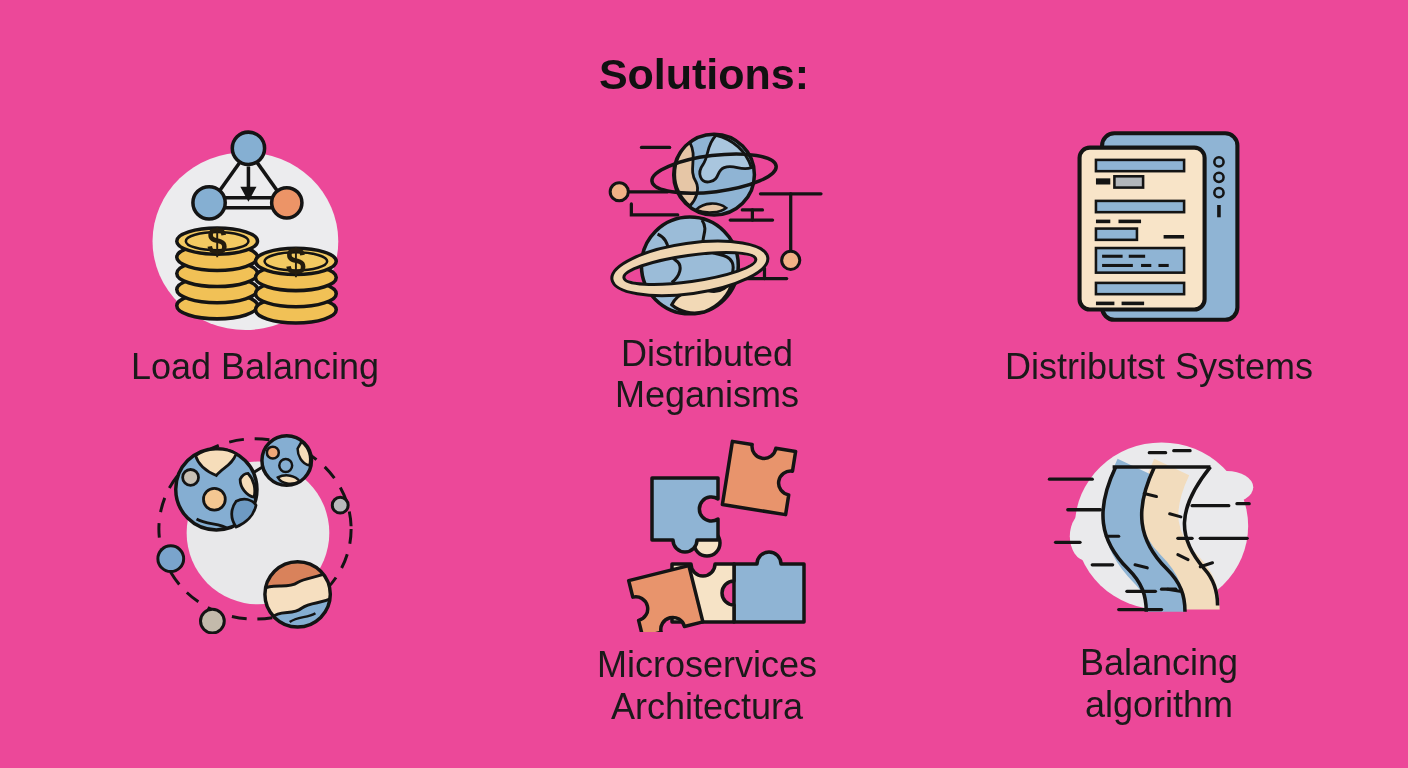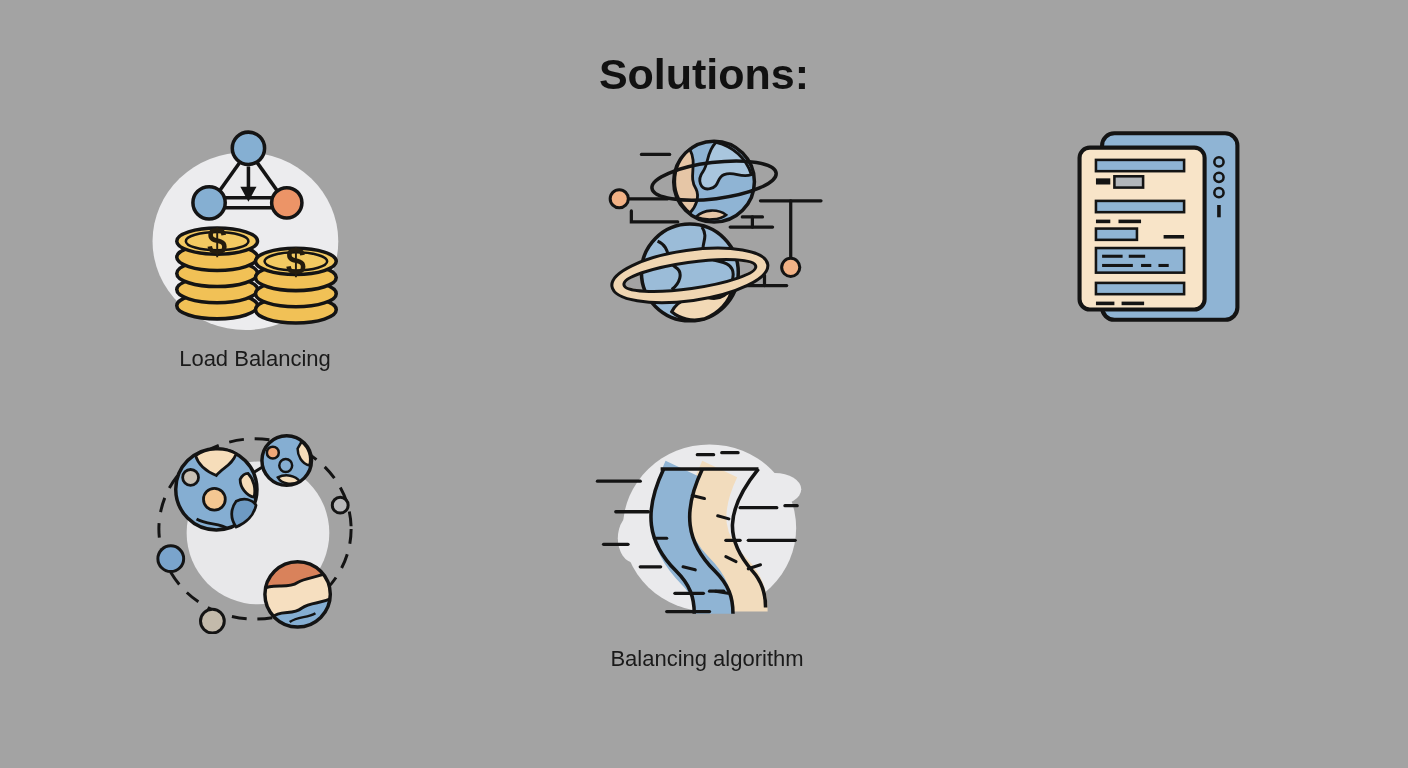--- a/index.html
+++ b/index.html
@@ -1,22 +1,22 @@
 <!DOCTYPE html>
 <html><head>
 <meta charset="utf-8">
 <style>
   html,body{margin:0;padding:0;background:#ffffff;}
   body{width:1408px;height:768px;overflow:hidden;font-family:"Liberation Sans",sans-serif;color:#1a1a1a;}
-  .page{position:relative;width:1408px;height:768px;background:#a3a3a3;}
+  .page{position:relative;width:1408px;height:768px;background:#ec4899;}
   .title{position:absolute;top:50px;left:0;right:0;text-align:center;font-size:43px;font-weight:700;color:#111111;}
   .grid{position:absolute;top:116px;left:29px;width:1356px;display:grid;grid-template-columns:repeat(3,452px);grid-auto-rows:300px;}
   .cell{display:flex;flex-direction:column;align-items:center;}
   .iconbox{height:218px;display:flex;align-items:center;justify-content:center;}
-  .label{margin-top:12px;font-size:22px;line-height:1.16;text-align:center;max-width:310px;color:#1a1a1a;}
+  .label{margin-top:12px;font-size:36px;line-height:1.16;text-align:center;max-width:310px;color:#1a1a1a;}
   svg text{font-family:"Liberation Sans",sans-serif;}
 </style>
 </head>
 <body>
 
 <div class="page">
 
   <div class="title">Solutions:</div>
 
   <div class="grid">
@@ -82,20 +82,21 @@
           <ellipse cx="122" cy="56" rx="62" ry="18" fill="none" stroke="#141414" stroke-width="3.5" transform="rotate(-7 122 56)"></ellipse>
           <circle cx="98" cy="147" r="48" fill="#9bbcd8" stroke="#141414" stroke-width="3.5"></circle>
           <path d="M66,116 C80,122 74,136 84,142 C92,147 88,158 80,164" fill="none" stroke="#141414" stroke-width="3"></path>
           <path d="M110,102 C118,114 106,120 114,130 C120,138 136,134 140,144 C144,153 136,160 138,168" fill="none" stroke="#141414" stroke-width="3"></path>
           <path d="M80,186 C86,174 102,168 116,172 C126,175 134,170 140,162 C138,176 126,188 112,193 C100,196 88,193 80,186 Z" fill="#f2d9b6" stroke="#141414" stroke-width="3"></path>
           <ellipse cx="98" cy="150" rx="72" ry="19" fill="none" stroke="#f0d6b2" stroke-width="12" transform="rotate(-8 98 150)"></ellipse>
           <ellipse cx="98" cy="150" rx="78" ry="25" fill="none" stroke="#141414" stroke-width="3" transform="rotate(-8 98 150)"></ellipse>
           <ellipse cx="98" cy="150" rx="66" ry="13" fill="none" stroke="#141414" stroke-width="3" transform="rotate(-8 98 150)"></ellipse>
         </svg>
       </div>
+      <div class="label">Distributed Meganisms</div>
     </div>
 
     <div class="cell">
       <div class="iconbox">
         <svg width="205" height="205" viewBox="0 0 200 200">
           <rect x="44" y="10" width="132" height="182" rx="12" fill="#8fb4d4" stroke="#141414" stroke-width="4"></rect>
           <circle cx="158" cy="38" r="4.5" fill="#8fb4d4" stroke="#141414" stroke-width="2.5"></circle>
           <circle cx="158" cy="53" r="4.5" fill="#8fb4d4" stroke="#141414" stroke-width="2.5"></circle>
           <circle cx="158" cy="68" r="4.5" fill="#8fb4d4" stroke="#141414" stroke-width="2.5"></circle>
           <line x1="158" y1="80" x2="158" y2="92" stroke="#141414" stroke-width="3.5"></line>
@@ -112,20 +113,21 @@
           <line x1="44" y1="130" x2="64" y2="130" stroke="#141414" stroke-width="3"></line>
           <line x1="70" y1="130" x2="86" y2="130" stroke="#141414" stroke-width="3"></line>
           <line x1="44" y1="139" x2="74" y2="139" stroke="#141414" stroke-width="3"></line>
           <line x1="82" y1="139" x2="92" y2="139" stroke="#141414" stroke-width="3"></line>
           <line x1="99" y1="139" x2="109" y2="139" stroke="#141414" stroke-width="3"></line>
           <rect x="38" y="156" width="86" height="11" fill="#8fb4d4" stroke="#141414" stroke-width="2.5"></rect>
           <line x1="38" y1="176" x2="56" y2="176" stroke="#141414" stroke-width="3.5"></line>
           <line x1="63" y1="176" x2="85" y2="176" stroke="#141414" stroke-width="3.5"></line>
         </svg>
       </div>
+      <div class="label">Distributst Systems</div>
     </div>
 
     <div class="cell">
       <div class="iconbox">
         <svg width="232" height="218" viewBox="0 0 230 220">
           <ellipse cx="115" cy="114" rx="97" ry="91" fill="none" stroke="#141414" stroke-width="3" stroke-dasharray="15 11"></ellipse>
           <circle cx="118" cy="118" r="72" fill="#e8e8ea"></circle>
           <line x1="112" y1="58" x2="125" y2="50" stroke="#141414" stroke-width="3"></line>
           <circle cx="76" cy="74" r="41" fill="#85aed2" stroke="#141414" stroke-width="3.5"></circle>
           <path d="M55,40 C66,32 84,31 96,38 C92,50 82,52 76,60 C66,56 58,50 55,40 Z" fill="#f6ddba" stroke="#141414" stroke-width="2.8"></path>
@@ -149,20 +151,39 @@
             <path d="M150,208 C158,202 168,204 176,199" stroke="#141414" stroke-width="2.5" fill="none"></path>
           </g>
           <circle cx="158" cy="180" r="33" fill="none" stroke="#141414" stroke-width="3.5"></circle>
           <circle cx="30" cy="144" r="13" fill="#7aa4cc" stroke="#141414" stroke-width="3"></circle>
           <circle cx="72" cy="207" r="12" fill="#c3baab" stroke="#141414" stroke-width="3"></circle>
           <circle cx="201" cy="90" r="8" fill="#b9b9bb" stroke="#141414" stroke-width="3"></circle>
         </svg>
       </div>
     </div>
 
+    <div class="cell">
+      <div class="iconbox">
+        <svg width="222" height="216" viewBox="0 0 220 216">
+          <g stroke="#141414" stroke-width="3.5" stroke-linejoin="round">
+            <circle cx="110" cy="127" r="13" fill="#f6e3c6"></circle>
+            <path d="M55,62 h66 v21 a12,12 0 1 0 0,20 v21 h-21 a12,12 0 1 1 -24,0 h-21 z" fill="#8fb4d4"></path>
+            <g transform="rotate(9 162 62)">
+              <path d="M130,30 h20 a12,12 0 1 0 24,0 h20 v20 a12,12 0 1 0 0,24 v20 h-64 z" fill="#e8946c"></path>
+            </g>
+            <path d="M137,148 h23 a12,12 0 1 1 24,0 h23 v58 h-70 z" fill="#8fb4d4"></path>
+            <path d="M75,148 h19 a12,12 0 1 0 24,0 h19 v17 a12,12 0 1 0 0,24 v17 h-62 z" fill="#f6e3c6"></path>
+            <g transform="rotate(-14 70 186)">
+              <path d="M38,156 h62 v58 h-19 a11,11 0 1 0 -24,0 h-19 v-17 a11,11 0 1 0 0,-24 v-17 z" fill="#e8946c"></path>
+            </g>
+          </g>
+        </svg>
+      </div>
+      <div class="label">Microservices Architectura</div>
+    </div>
 
     <div class="cell">
       <div class="iconbox">
         <svg width="225" height="214" viewBox="0 0 220 210">
           <ellipse cx="112" cy="108" rx="85" ry="82" fill="#eaeaec"></ellipse>
           <ellipse cx="176" cy="70" rx="26" ry="16" fill="#eaeaec"></ellipse>
           <ellipse cx="38" cy="118" rx="16" ry="24" fill="#eaeaec"></ellipse>
           <path d="M122,50 C102,92 106,122 134,150 C148,164 150,176 150,190" stroke="#f2dcbd" stroke-width="38" fill="none"></path>
           <path d="M86,50 C66,92 70,122 98,150 C112,164 116,176 116,192" stroke="#8fb4d4" stroke-width="38" fill="none"></path>
           <g stroke="#141414" stroke-width="3.5" fill="none">

